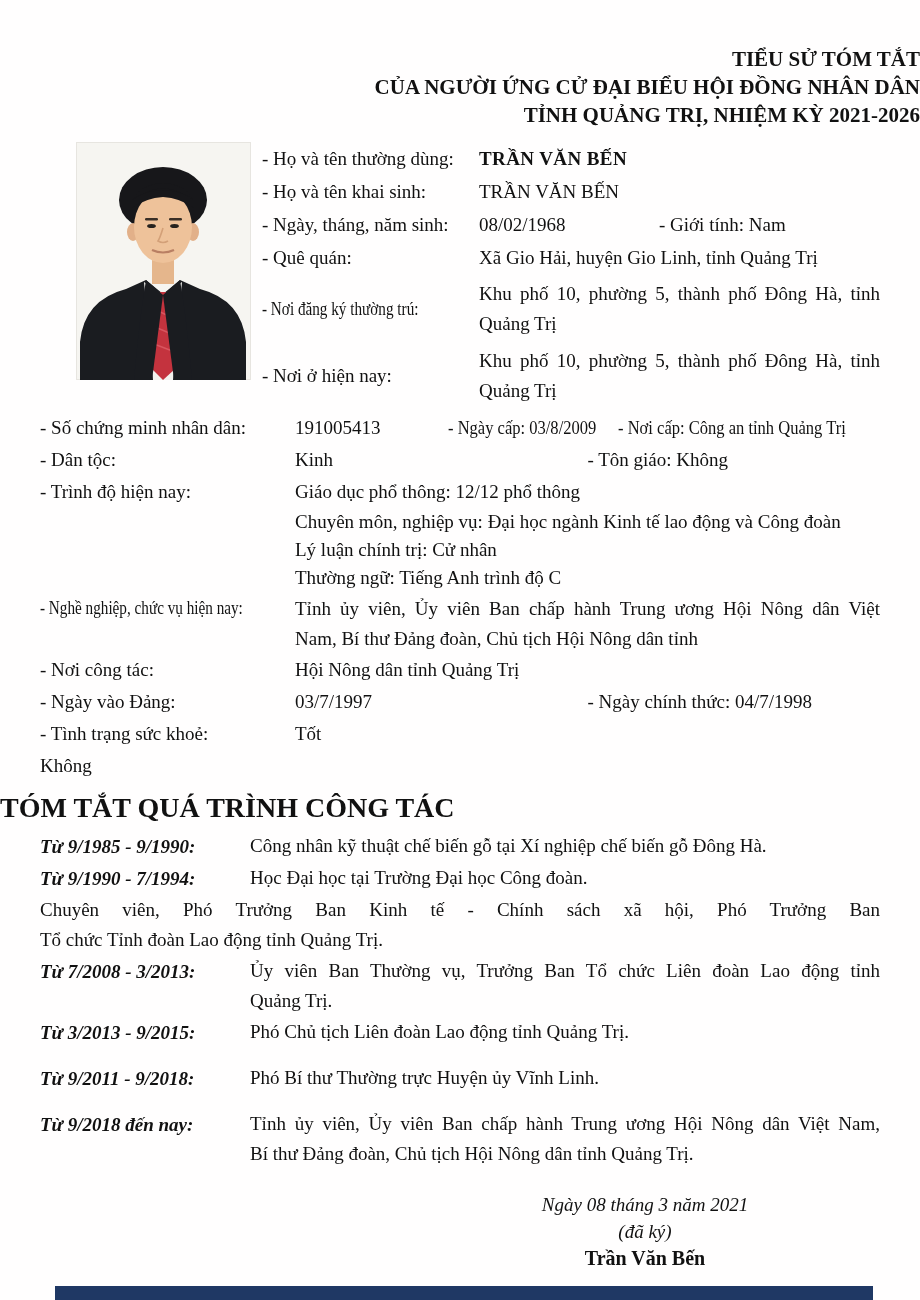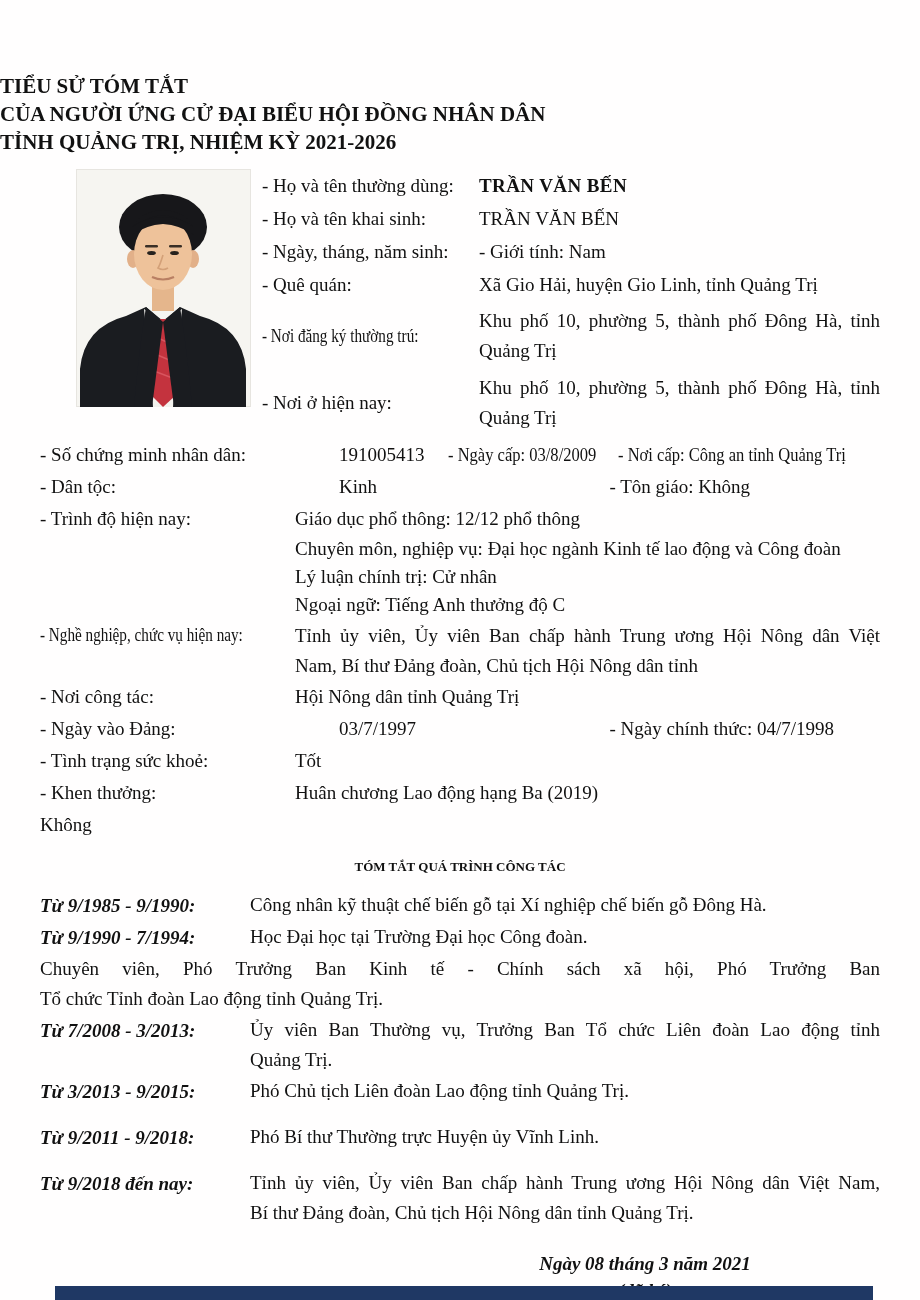--- a/index.html
+++ b/index.html
@@ -6,54 +6,54 @@
   .page{
     position:relative;
     width:920px;height:1300px;
     margin:0 auto;
     background:#fffefe;
     font-family:"Liberation Serif","DejaVu Serif",serif;
     color:#111;
     overflow:hidden;
   }
   
-  .title-block{padding-top:72px;text-align:left;font-weight:bold;font-size:21px;line-height:28px;}
+  .title-block{padding-top:45px;text-align:right;font-weight:bold;font-size:21px;line-height:28px;}
   
   .top-section{display:flex;margin:13px 40px 0 42px;padding-left:34px;}
   .photo{width:175px;height:238px;flex:0 0 175px;background:#f6f5f2;}
   .photo svg{display:block;}
   .top-fields{flex:1;margin-left:11px;font-size:19px;}
   .trow{display:flex;min-height:33px;line-height:33px;}
   .trow .lbl{width:217px;flex:0 0 217px;white-space:nowrap;}
   .trow .val{flex:1;}
   .val-name{font-weight:bold;letter-spacing:.4px;}
   .two-line{line-height:30px;padding-top:3px;min-height:64px;align-items:center;}
   .jline{text-align:justify;text-align-last:justify;}
   .cond{display:inline-block;transform:scaleX(0.8);transform-origin:0 50%;white-space:nowrap;}
   .cond2{display:inline-block;transform:scaleX(0.87);transform-origin:0 50%;white-space:nowrap;}
   
   .fields{margin:4px 40px 0 40px;font-size:19px;}
   .frow{display:flex;min-height:32px;line-height:32px;justify-content:flex-end;}
   .frow .flbl{width:255px;flex:0 0 255px;white-space:nowrap;}
   .frow .fval{flex:1;}
-  .w160{width:160px;flex:0 0 160px;margin-left:44px;}
+  .w160{width:160px;flex:0 0 160px;}
   .w190{width:190px;flex:0 0 190px;}
   .sub{line-height:28px;}
   .f4lines{line-height:30px;padding-top:2px;}
   
-  .section-title{margin-top:11px;text-align:center;font-weight:bold;font-size:13px;line-height:30px;}
+  .section-title{margin-top:11px;font-weight:bold;font-size:28px;line-height:30px;}
   
   .career{margin:8px 40px 0 40px;font-size:19px;}
   .crow{display:flex;line-height:31px;margin-bottom:1px;}
   .crow .period{width:210px;flex:0 0 210px;font-weight:bold;font-style:italic;white-space:nowrap;}
   .crow .desc{flex:1;line-height:30px;}
   .gap-after{margin-bottom:15px;}
   
   .signature{margin-top:22px;margin-left:445px;width:400px;text-align:center;font-size:19px;line-height:27px;}
-  .sig-date,.sig-signed{font-style:italic;font-weight:bold;}
+  .sig-date,.sig-signed{font-style:italic;}
   .sig-name{font-weight:bold;font-size:20px;}
   
   .bottom-bar{position:absolute;left:55px;top:1286px;width:818px;height:14px;background:#1f3864;}
 </style>
 </head>
 <body>
 
 <div class="page">
 
   <div class="title-block">
@@ -107,20 +107,21 @@
       <div class="trow">
         <span class="lbl">- Họ và tên thường dùng:</span>
         <span class="val val-name">TRẦN VĂN BẾN</span>
       </div>
       <div class="trow">
         <span class="lbl">- Họ và tên khai sinh:</span>
         <span class="val">TRẦN VĂN BẾN</span>
       </div>
       <div class="trow">
         <span class="lbl">- Ngày, tháng, năm sinh:</span>
+        <span class="val" style="flex:0 0 180px;">08/02/1968</span>
         <span class="val">- Giới tính: Nam</span>
       </div>
       <div class="trow">
         <span class="lbl">- Quê quán:</span>
         <span class="val">Xã Gio Hải, huyện Gio Linh, tỉnh Quảng Trị</span>
       </div>
       <div class="trow two-line">
         <span class="lbl"><span class="cond">- Nơi đăng ký thường trú:</span></span>
         <span class="val">
           <div class="jline">Khu phố 10, phường 5, thành phố Đông Hà, tỉnh</div>
@@ -148,21 +149,21 @@
       <span class="flbl">- Dân tộc:</span>
       <span class="fval w160">Kinh</span>
       <span class="fval">- Tôn giáo: Không</span>
     </div>
     <div class="frow">
       <span class="flbl">- Trình độ hiện nay:</span>
       <span class="fval">
         <div>Giáo dục phổ thông: 12/12 phổ thông</div>
         <div class="sub">Chuyên môn, nghiệp vụ: Đại học ngành Kinh tế lao động và Công đoàn</div>
         <div class="sub">Lý luận chính trị: Cử nhân</div>
-        <div class="sub">Ngoại ngữ: Tiếng Anh thưởng độ C</div>
+        <div class="sub">Thường ngữ: Tiếng Anh trình độ C</div>
       </span>
     </div>
     <div class="frow">
       <span class="flbl"><span class="cond">- Nghề nghiệp, chức vụ hiện nay:</span></span>
       <span class="fval f4lines">
         <div class="jline">Tỉnh ủy viên, Ủy viên Ban chấp hành Trung ương Hội Nông dân Việt</div>
         <div>Nam, Bí thư Đảng đoàn, Chủ tịch Hội Nông dân tỉnh</div>
       </span>
     </div>
     <div class="frow">
@@ -172,24 +173,20 @@
     <div class="frow">
       <span class="flbl">- Ngày vào Đảng:</span>
       <span class="fval w160">03/7/1997</span>
       <span class="fval">- Ngày chính thức: 04/7/1998</span>
     </div>
     <div class="frow">
       <span class="flbl">- Tình trạng sức khoẻ:</span>
       <span class="fval">Tốt</span>
     </div>
     <div class="frow">
-      <span class="flbl">- Khen thưởng:</span>
-      <span class="fval">Huân chương Lao động hạng Ba (2019)</span>
-    </div>
-    <div class="frow">
       <span class="fval">Không</span>
     </div>
   </div>
 
   <div class="section-title">TÓM TẮT QUÁ TRÌNH CÔNG TÁC</div>
 
   <div class="career">
     <div class="crow">
       <span class="period">Từ 9/1985 - 9/1990:</span>
       <span class="desc">Công nhân kỹ thuật chế biến gỗ tại Xí nghiệp chế biến gỗ Đông Hà.</span>

